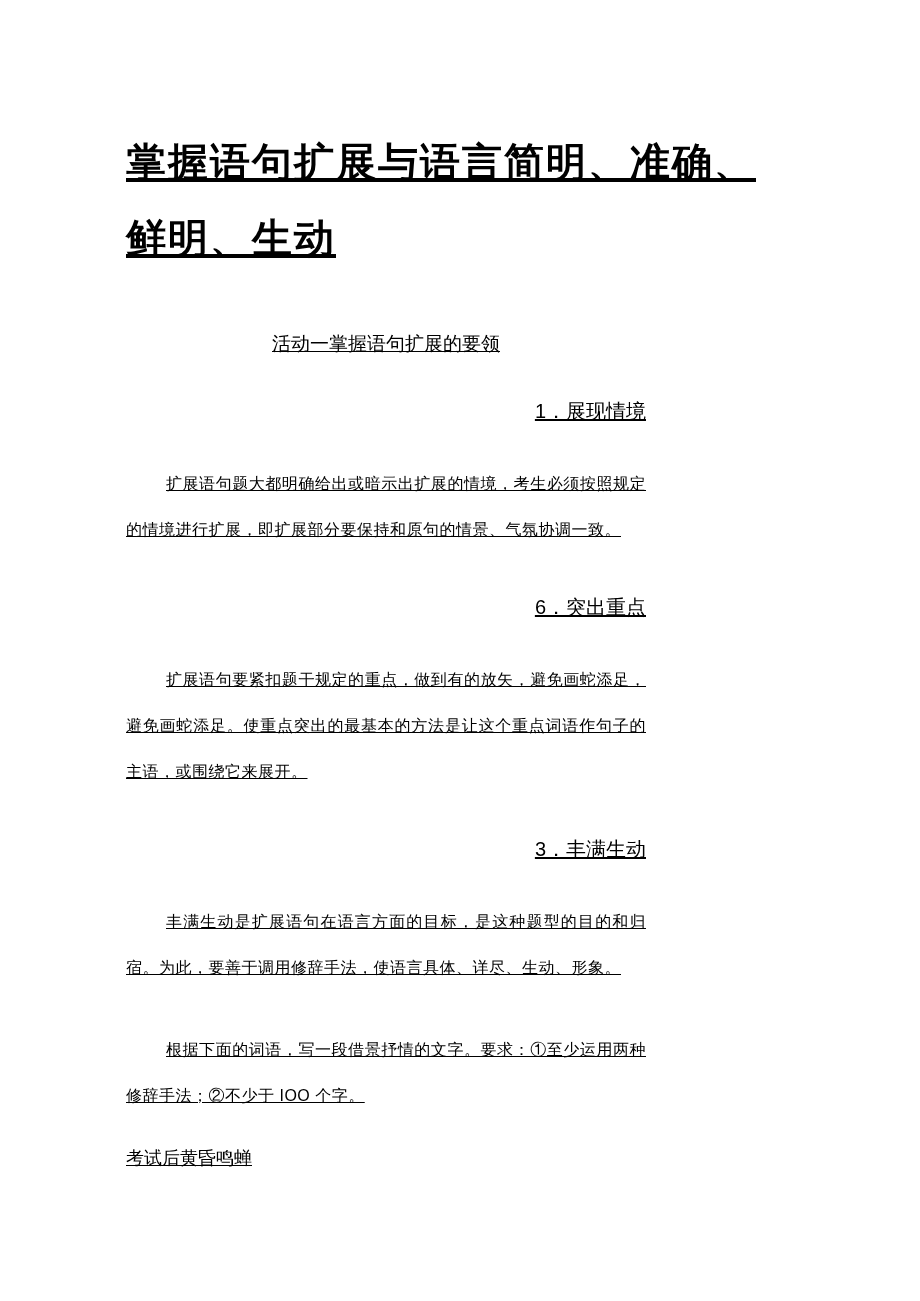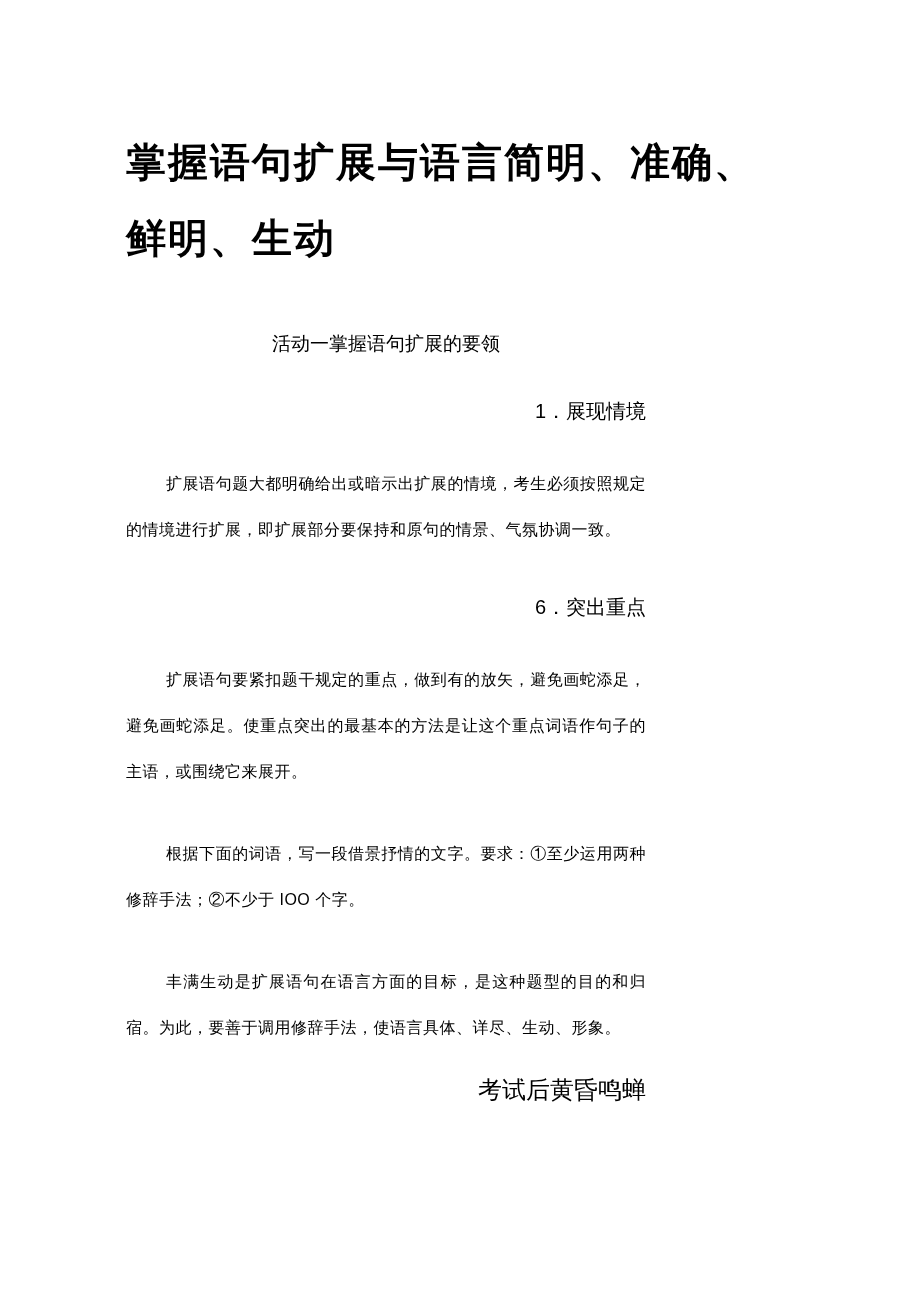--- a/index.html
+++ b/index.html
@@ -8,20 +8,21 @@
     background: #ffffff;
   }
   .page {
     position: relative;
     width: 768px;
     height: 1301px;
     background: #ffffff;
     color: #000000;
     overflow: hidden;
     font-family: "Liberation Sans", sans-serif;
+    text-decoration: underline;
   }
   .content {
     padding-left: 126px;
     padding-right: 122px;
   }
   .doc-title {
     padding-top: 98px;
     font-family: "Liberation Serif", serif;
     font-size: 40px;
     line-height: 76px;
@@ -56,23 +57,23 @@
   .body-para {
     margin-top: 36px;
     font-size: 16px;
     line-height: 46px;
     text-indent: 40px;
     text-align: justify;
     letter-spacing: 0.5px;
   }
   .exercise-title {
     margin-top: 25px;
-    font-size: 24px;
+    font-size: 18px;
     line-height: 28px;
-    text-align: right;
+    text-align: left;
   }
 </style>
 </head>
 <body>
 
 <div class="page">
   <div class="content">
 
     <h1 class="doc-title">
       <div class="title-line">掌握语句扩展与语言简明、准确、</div>
@@ -81,20 +82,21 @@
 
     <div class="activity-heading">活动一掌握语句扩展的要领</div>
 
 
     <div class="point-heading">1．展现情境</div>
     <p class="body-para">扩展语句题大都明确给出或暗示出扩展的情境，考生必须按照规定的情境进行扩展，即扩展部分要保持和原句的情景、气氛协调一致。</p>
 
     <div class="point-heading">6．突出重点</div>
     <p class="body-para">扩展语句要紧扣题干规定的重点，做到有的放矢，避免画蛇添足，避免画蛇添足。使重点突出的最基本的方法是让这个重点词语作句子的主语，或围绕它来展开。</p>
 
+    <div class="point-heading">3．丰满生动</div>
+    <p class="body-para">丰满生动是扩展语句在语言方面的目标，是这种题型的目的和归宿。为此，要善于调用修辞手法，使语言具体、详尽、生动、形象。</p>
+
     <p class="body-para">根据下面的词语，写一段借景抒情的文字。要求：①至少运用两种修辞手法；②不少于 IOO 个字。</p>
-
-    <p class="body-para">丰满生动是扩展语句在语言方面的目标，是这种题型的目的和归宿。为此，要善于调用修辞手法，使语言具体、详尽、生动、形象。</p>
 
     <div class="exercise-title">考试后黄昏鸣蝉</div>
 
   </div>
 </div>
 
 </body></html>

